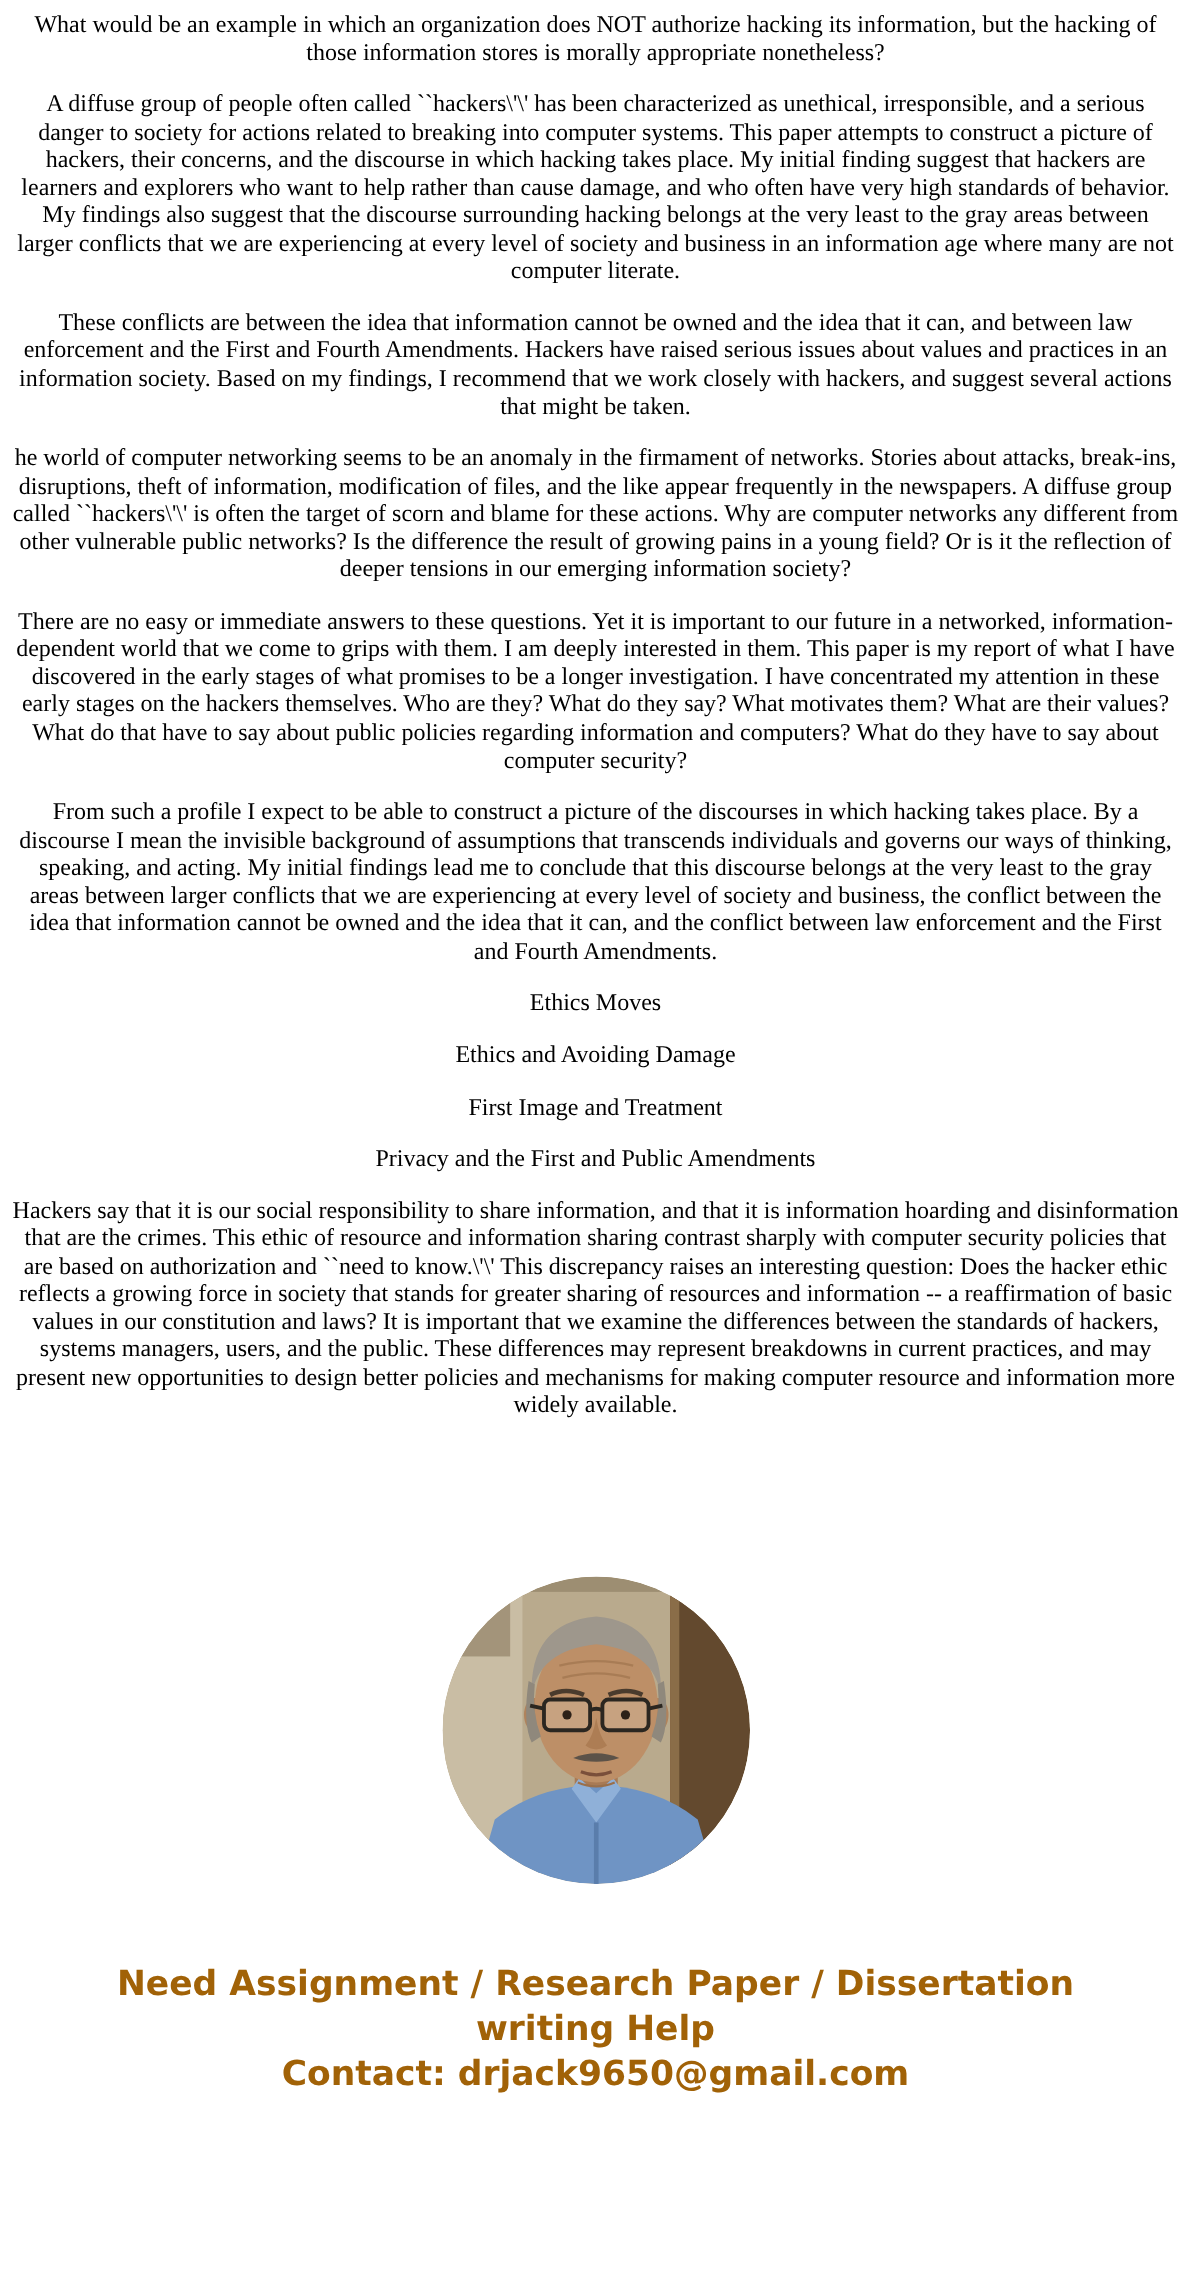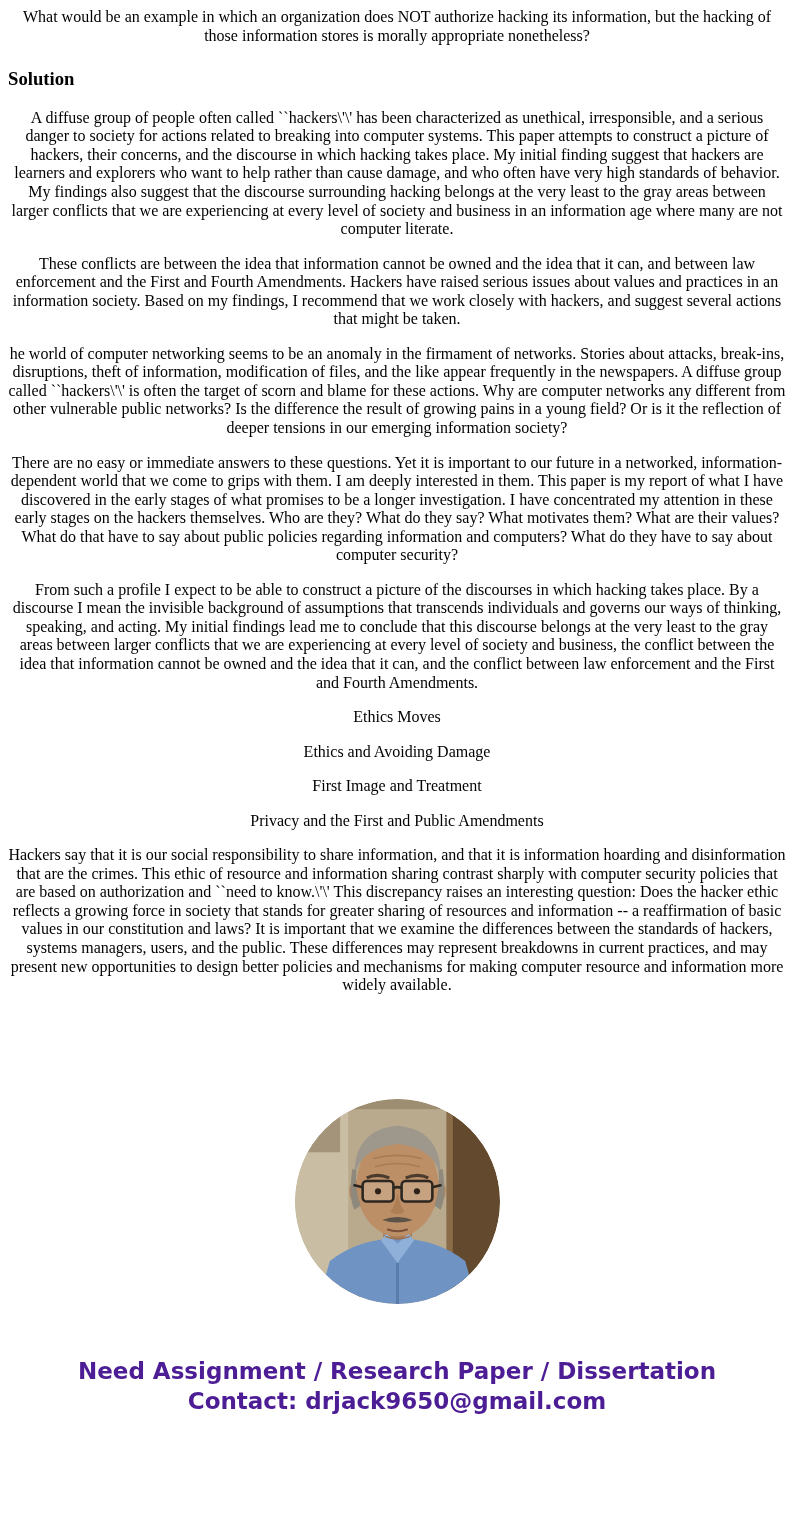--- a/index.html
+++ b/index.html
@@ -45,31 +45,30 @@
     vertical-align: top;
   }
   .footer {
     margin-top: 52px;
     margin-bottom: 28px;
     text-align: center;
     font-family: "DejaVu Sans", sans-serif;
     font-weight: 700;
     font-size: 23px;
     line-height: 30px;
-    color: #4c1d95;
+    color: #a16207;
   }
 </style>
 </head>
 <body>
 
 <main class="doc">
 
   <p class="question">What would be an example in which an organization does NOT authorize hacking its information, but the hacking of those information stores is morally appropriate nonetheless?</p>
 
-  <h3 class="heading">Solution</h3>
 
   <p>A diffuse group of people often called ``hackers\'\' has been characterized as unethical, irresponsible, and a serious danger to society for actions related to breaking into computer systems. This paper attempts to construct a picture of hackers, their concerns, and the discourse in which hacking takes place. My initial finding suggest that hackers are learners and explorers who want to help rather than cause damage, and who often have very high standards of behavior. My findings also suggest that the discourse surrounding hacking belongs at the very least to the gray areas between larger conflicts that we are experiencing at every level of society and business in an information age where many are not computer literate.</p>
   <p>These conflicts are between the idea that information cannot be owned and the idea that it can, and between law enforcement and the First and Fourth Amendments. Hackers have raised serious issues about values and practices in an information society. Based on my findings, I recommend that we work closely with hackers, and suggest several actions that might be taken.</p>
   <p>he world of computer networking seems to be an anomaly in the firmament of networks. Stories about attacks, break-ins, disruptions, theft of information, modification of files, and the like appear frequently in the newspapers. A diffuse group called ``hackers\'\' is often the target of scorn and blame for these actions. Why are computer networks any different from other vulnerable public networks? Is the difference the result of growing pains in a young field? Or is it the reflection of deeper tensions in our emerging information society?</p>
   <p>There are no easy or immediate answers to these questions. Yet it is important to our future in a networked, information-dependent world that we come to grips with them. I am deeply interested in them. This paper is my report of what I have discovered in the early stages of what promises to be a longer investigation. I have concentrated my attention in these early stages on the hackers themselves. Who are they? What do they say? What motivates them? What are their values? What do that have to say about public policies regarding information and computers? What do they have to say about computer security?</p>
   <p>From such a profile I expect to be able to construct a picture of the discourses in which hacking takes place. By a discourse I mean the invisible background of assumptions that transcends individuals and governs our ways of thinking, speaking, and acting. My initial findings lead me to conclude that this discourse belongs at the very least to the gray areas between larger conflicts that we are experiencing at every level of society and business, the conflict between the idea that information cannot be owned and the idea that it can, and the conflict between law enforcement and the First and Fourth Amendments.</p>
 
   <p>Ethics Moves</p>
   <p>Ethics and Avoiding Damage</p>
   <p>First Image and Treatment</p>
@@ -129,16 +128,17 @@
 
         <path d="M90,127 Q100,131 110,127" stroke="#7a4f3a" stroke-width="2" fill="none"></path>
 
         <path d="M88,134 Q100,139 112,134" stroke="#9a6f4b" stroke-width="1.5" fill="none"></path>
       </g>
     </svg>
   </div>
 
   <div class="footer">
     <div>Need Assignment / Research Paper / Dissertation</div>
+    <div>writing Help</div>
     <div>Contact: drjack9650@gmail.com</div>
   </div>
 
 </main>
 
 </body></html>

